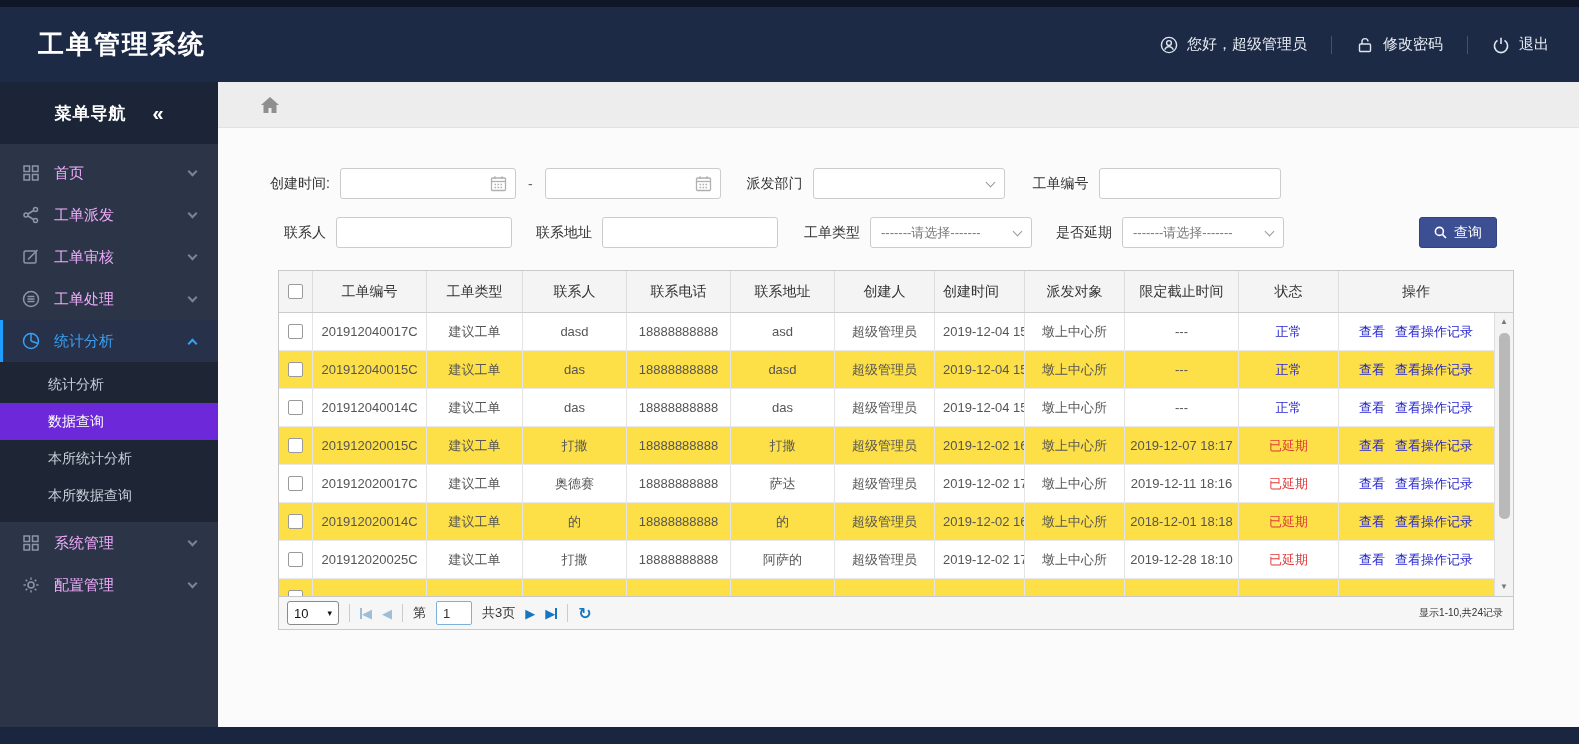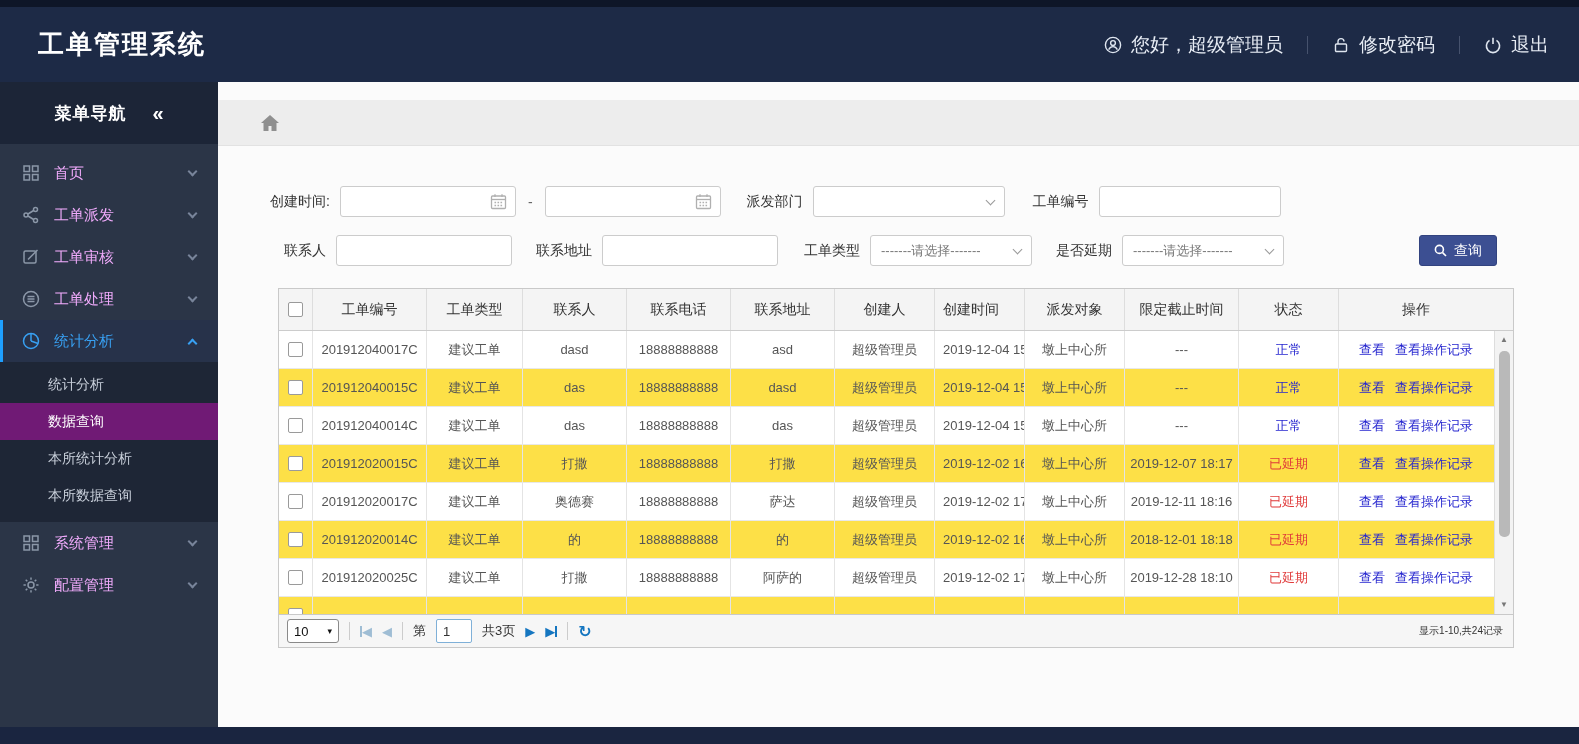--- a/index.html
+++ b/index.html
@@ -2,21 +2,21 @@
 <html><head>
 <meta charset="utf-8">
 <style>
   * { margin:0; padding:0; box-sizing:border-box; }
   html,body { width:1579px; height:744px; overflow:hidden; font-family:"Liberation Sans","DejaVu Sans",sans-serif; }
   .app { display:flex; flex-direction:column; width:1579px; height:744px; background:#fbfbfb; }
 
   
   .top-header { height:82px; background:#1d2a46; border-top:7px solid #0e1628; display:flex; align-items:center; justify-content:space-between; padding:0 30px 0 38px; flex:0 0 auto;font-family:Liberation Serif, serif; }
   .app-title { color:#ffffff; font-size:26px; font-weight:bold; letter-spacing:2px; }
-  .hdr-right { display:flex; align-items:center; color:#e7ecf4; font-size:19px; }
+  .hdr-right { display:flex; align-items:center; color:#e7ecf4; font-size:15px; }
   .hdr-item { display:flex; align-items:center; gap:9px; cursor:pointer; }
   .hdr-divider { width:1px; height:18px; background:#46526d; margin:0 24px; }
   .hdr-ico { width:18px; height:18px; display:inline-block; }
   .hdr-ico svg { display:block; }
 
   
   .main-row { flex:1 1 auto; display:flex; min-height:0; }
 
   
   .sidebar { width:218px; background:#2b3547; flex:0 0 auto; display:flex; flex-direction:column; }
@@ -29,24 +29,24 @@
   .menu-item .mi-label { flex:1; }
   .menu-item .chev { color:#78849a; margin-right:4px; }
   .menu-item.active { color:#38a0f2; background:#27324a; }
   .menu-item.active .mi-icon { color:#38a0f2; }
   .menu-item.active .chev { color:#38a0f2; }
   .menu-item.active::before { content:""; position:absolute; left:0; top:0; bottom:0; width:3px; background:#1e9fff; }
   .chev { display:inline-block; width:7px; height:7px; border-right:2px solid currentColor; border-bottom:2px solid currentColor; transform:rotate(45deg); margin-top:-3px; }
   .chev.up { transform:rotate(-135deg); margin-top:4px; }
   .submenu { background:#1e2636; padding:4px 0 8px 0; }
   .submenu-item { height:37px; display:flex; align-items:center; padding-left:48px; color:#c9d0db; font-size:14px; cursor:pointer; }
-  .submenu-item.selected { background:#701a75; color:#ffffff; }
-
-  
-  .content { flex:1 1 auto; background:#fbfbfb; padding-top:18px; min-width:0; overflow:hidden; }
+  .submenu-item.selected { background:#6d28d9; color:#ffffff; }
+
+  
+  .content { flex:1 1 auto; background:#fbfbfb; min-width:0; overflow:hidden; }
   .breadcrumb-band { height:46px; background:#ededed; border-bottom:1px solid #e2e2e2; display:flex; align-items:center; padding-left:42px; }
   .home-ico { width:20px; height:18px; color:#8f8f8f; cursor:pointer; }
 
   
   .filters { margin:40px 82px 0 52px; }
   .f-row { display:flex; align-items:center; }
   .f-row2 { margin-top:18px; padding-left:14px; }
   .f-label { font-size:14px; color:#333; margin-right:10px; white-space:nowrap; }
   .f-input { height:31px; background:#fff; border:1px solid #ccc; border-radius:3px; position:relative; }
   .date-input { width:176px; display:flex; align-items:center; justify-content:flex-end; padding-right:8px; }

